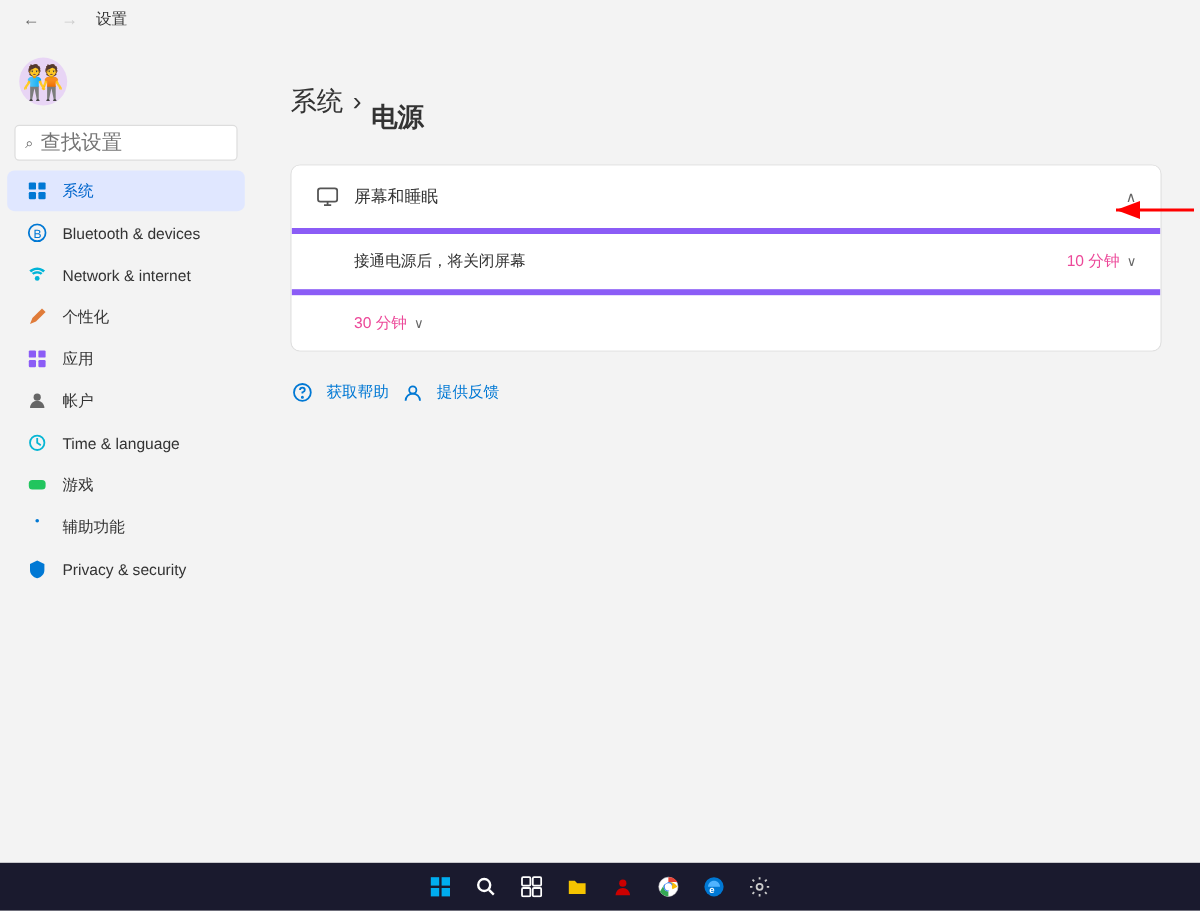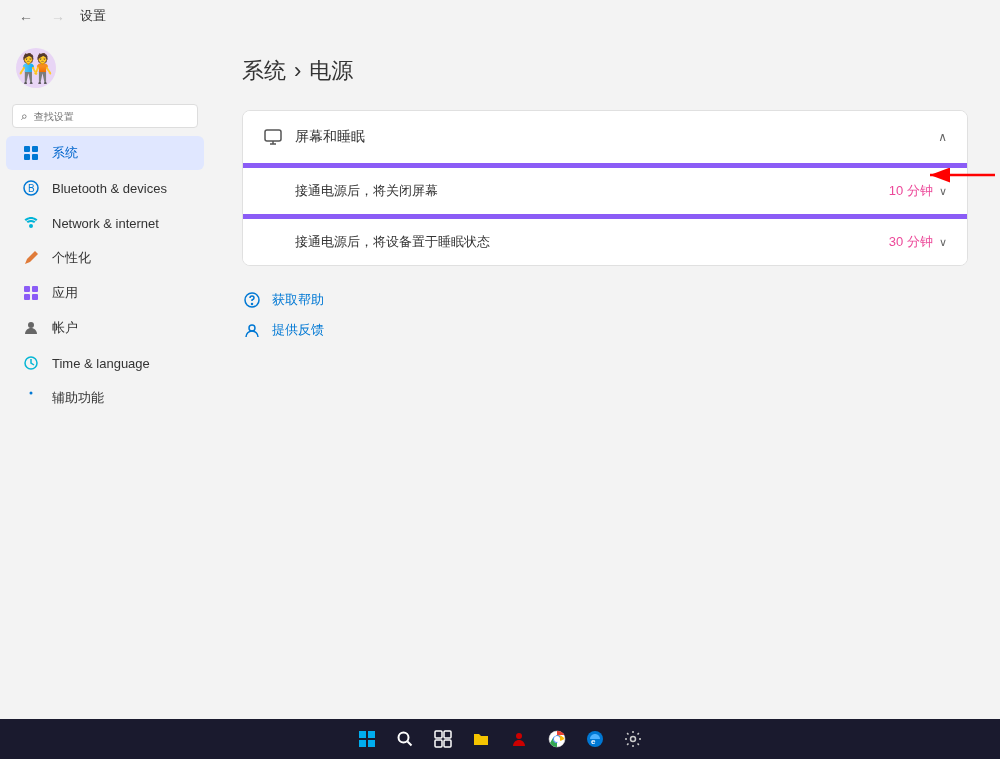--- a/index.html
+++ b/index.html
@@ -84,21 +84,21 @@
       background: #fff;
       border: 1px solid #ddd;
       border-radius: 4px;
       padding: 4px 8px;
       gap: 6px;
     }
     .search-box input {
       border: none;
       outline: none;
       background: transparent;
-      font-size: 10px;
+      font-size: 17px;
       color: #333;
       width: 100%;
     }
     .search-icon-svg {
       color: #666;
       font-size: 12px;
     }
 
     .sidebar-item {
       display: flex;
@@ -152,21 +152,22 @@
       color: #333;
       font-weight: 400;
     }
     .breadcrumb-sep {
       font-size: 22px;
       color: #333;
     }
     .breadcrumb-current {
       font-size: 22px;
       color: #333;
-      font-weight: 400;
+      font-weight: 700;
+      margin-top: 27px;
     }
 
     
     .settings-card {
       background: #fff;
       border-radius: 8px;
       margin-bottom: 12px;
       overflow: hidden;
       border: 1px solid #e0e0e0;
     }
@@ -224,21 +225,21 @@
     }
     .chevron-down-small {
       color: #666;
       font-size: 11px;
     }
 
     
     .helper-links {
       margin-top: 24px;
       display: flex;
-      flex-direction: column;
+      flex-direction: row;
       gap: 10px;
     }
     .helper-link {
       display: flex;
       align-items: center;
       gap: 10px;
       font-size: 13px;
       color: #0078d4;
       cursor: pointer;
       text-decoration: none;
@@ -382,31 +383,51 @@
     <div class="sidebar-item">
       <div class="sidebar-icon icon-cyan">
         <svg width="16" height="16" viewBox="0 0 16 16" fill="none" stroke="currentColor" stroke-width="1.5">
           <circle cx="8" cy="8" r="6"></circle>
           <path d="M8 4v4l3 2"></path>
         </svg>
       </div>
       <span>Time &amp; language</span>
     </div>
 
+    <div class="sidebar-item">
+      <div class="sidebar-icon icon-green">
+        <svg width="16" height="16" viewBox="0 0 16 16" fill="currentColor">
+          <rect x="1" y="4" width="14" height="8" rx="3"></rect>
+          <circle cx="5" cy="8" r="1"></circle>
+          <circle cx="8" cy="6" r="1"></circle>
+          <circle cx="8" cy="10" r="1"></circle>
+          <circle cx="11" cy="8" r="1"></circle>
+        </svg>
+      </div>
+      <span>游戏</span>
+    </div>
 
     <div class="sidebar-item">
       <div class="sidebar-icon icon-blue">
         <svg width="16" height="16" viewBox="0 0 16 16" fill="currentColor">
           <circle cx="8" cy="3" r="1.5"></circle>
           <path d="M4 7h8M8 7v6M5 13l1-3M11 13l-1-3"></path>
         </svg>
       </div>
       <span>辅助功能</span>
     </div>
 
+    <div class="sidebar-item">
+      <div class="sidebar-icon icon-blue">
+        <svg width="16" height="16" viewBox="0 0 16 16" fill="currentColor">
+          <path d="M8 1L2 4v5c0 3.5 2.5 6 6 7 3.5-1 6-3.5 6-7V4L8 1z"></path>
+        </svg>
+      </div>
+      <span>Privacy &amp; security</span>
+    </div>
 
   </div>
 
   <div class="main-content">
 
     <div class="page-header">
       <span class="breadcrumb">系统</span>
       <span class="breadcrumb-sep">›</span>
       <span class="breadcrumb-current">电源</span>
     </div>
@@ -427,21 +448,20 @@
 
       <div class="card-row">
         <span class="card-row-label">接通电源后，将关闭屏幕</span>
         <div class="card-row-right">
           <span class="card-row-value">10 分钟</span>
           <span class="chevron-down-small">∨</span>
         </div>
       </div>
 
       <div class="card-row">
-        <span class="card-row-label">接通电源后，将设备置于睡眠状态</span>
         <div class="card-row-right">
           <span class="card-row-value">30 分钟</span>
           <span class="chevron-down-small">∨</span>
         </div>
       </div>
     </div>
 
     <div class="helper-links">
       <a class="helper-link">
         <div class="helper-link-icon">

